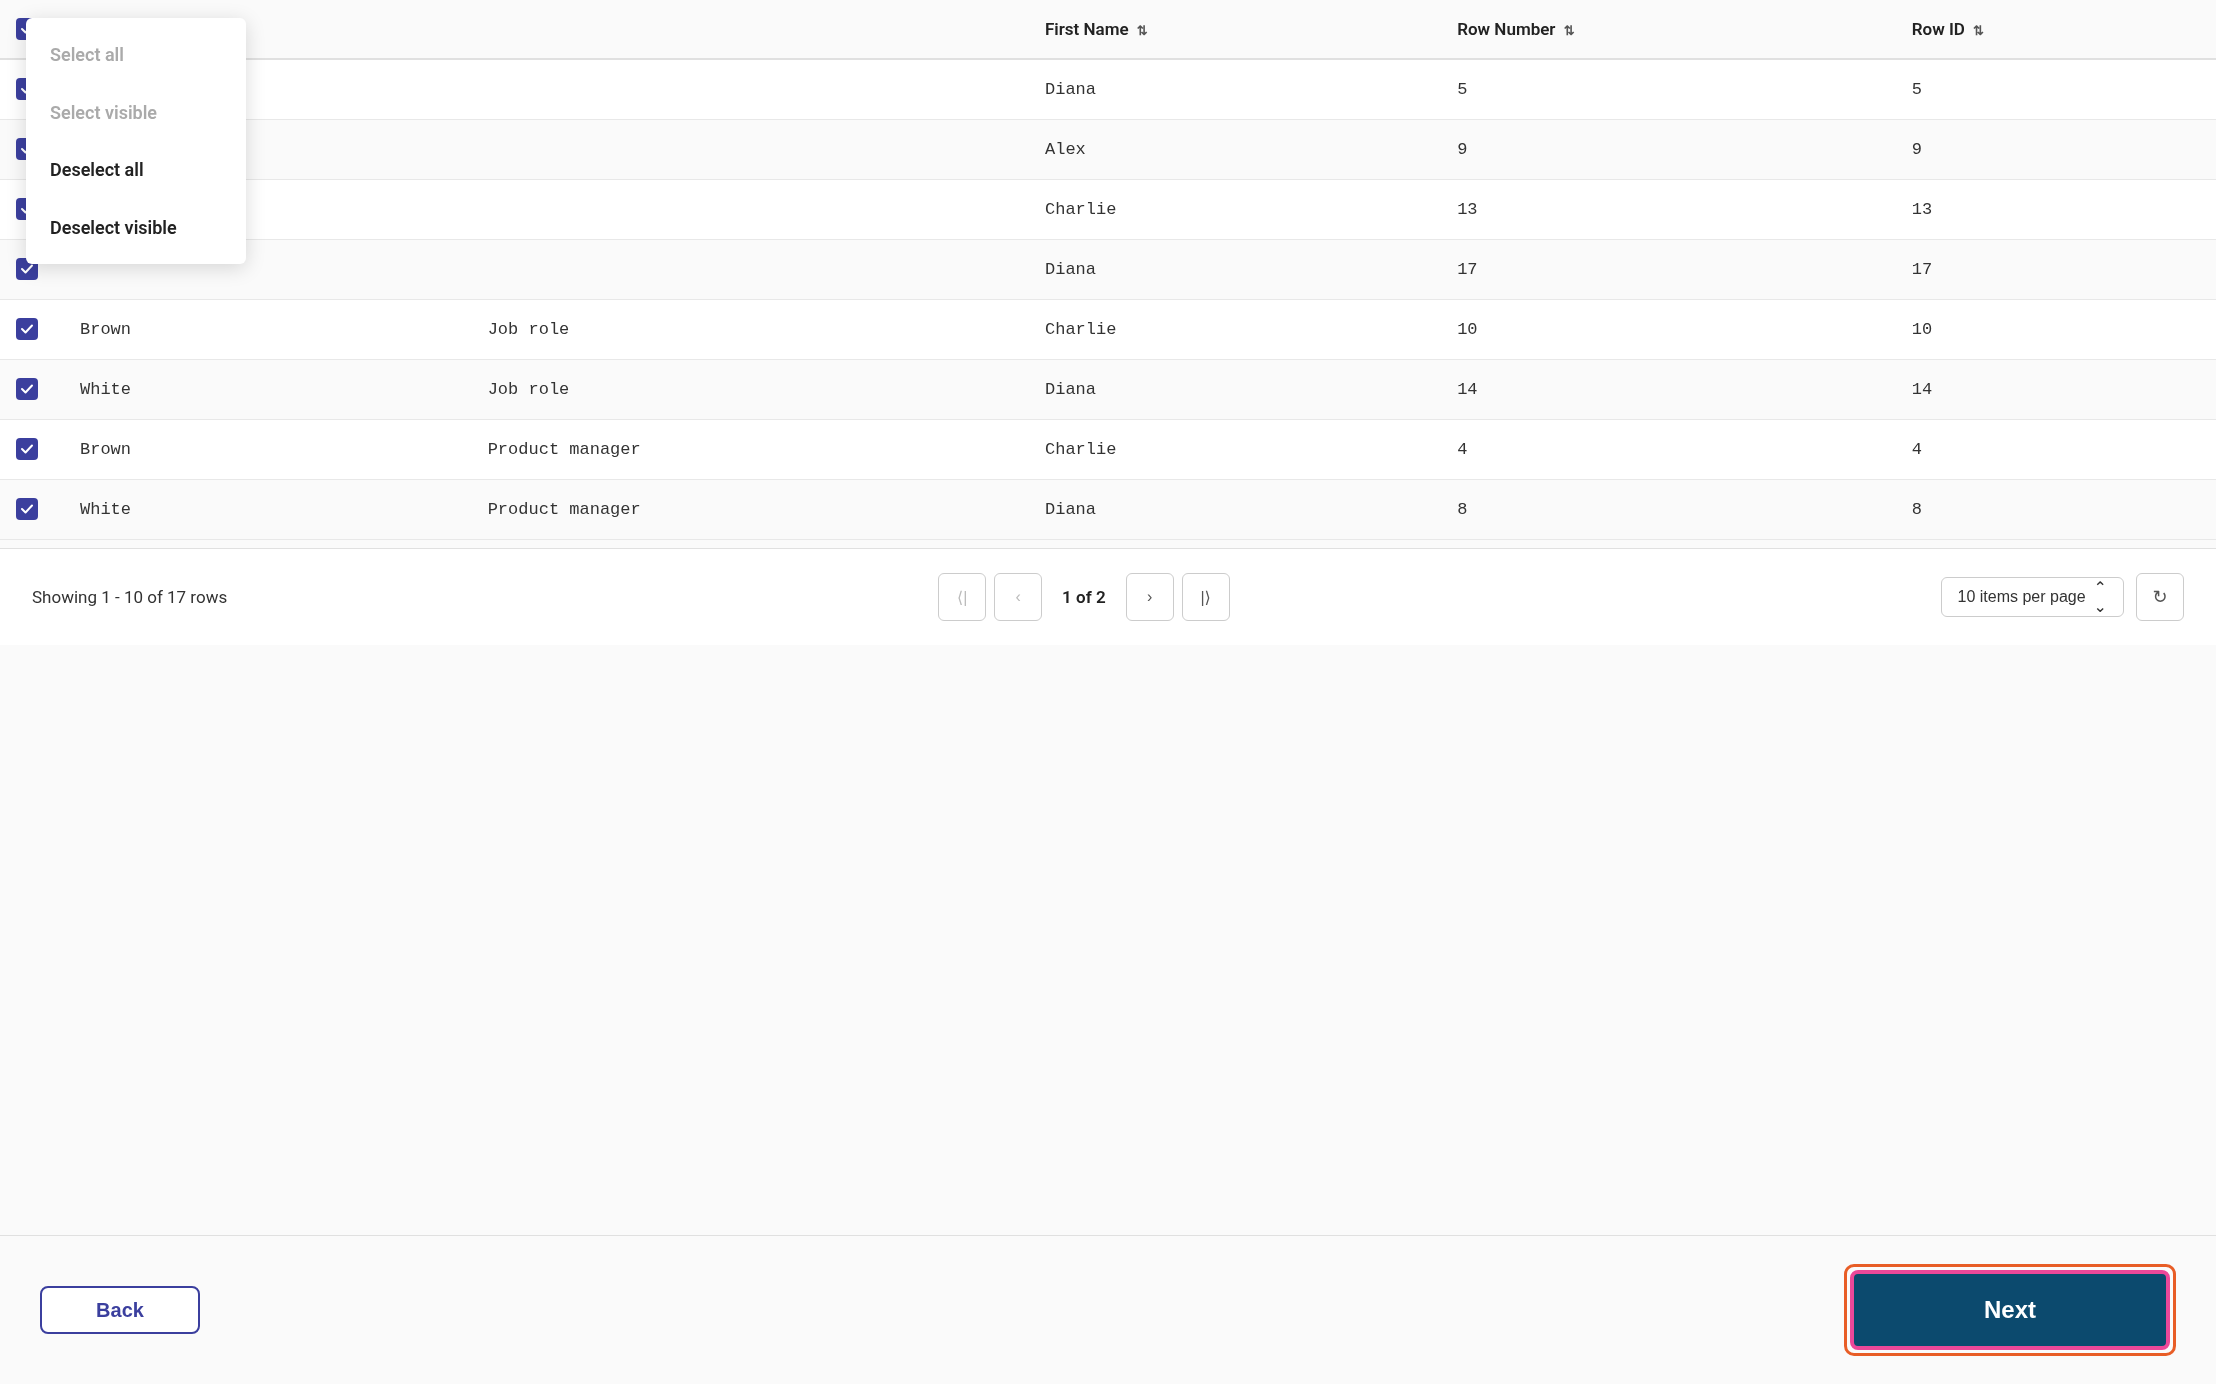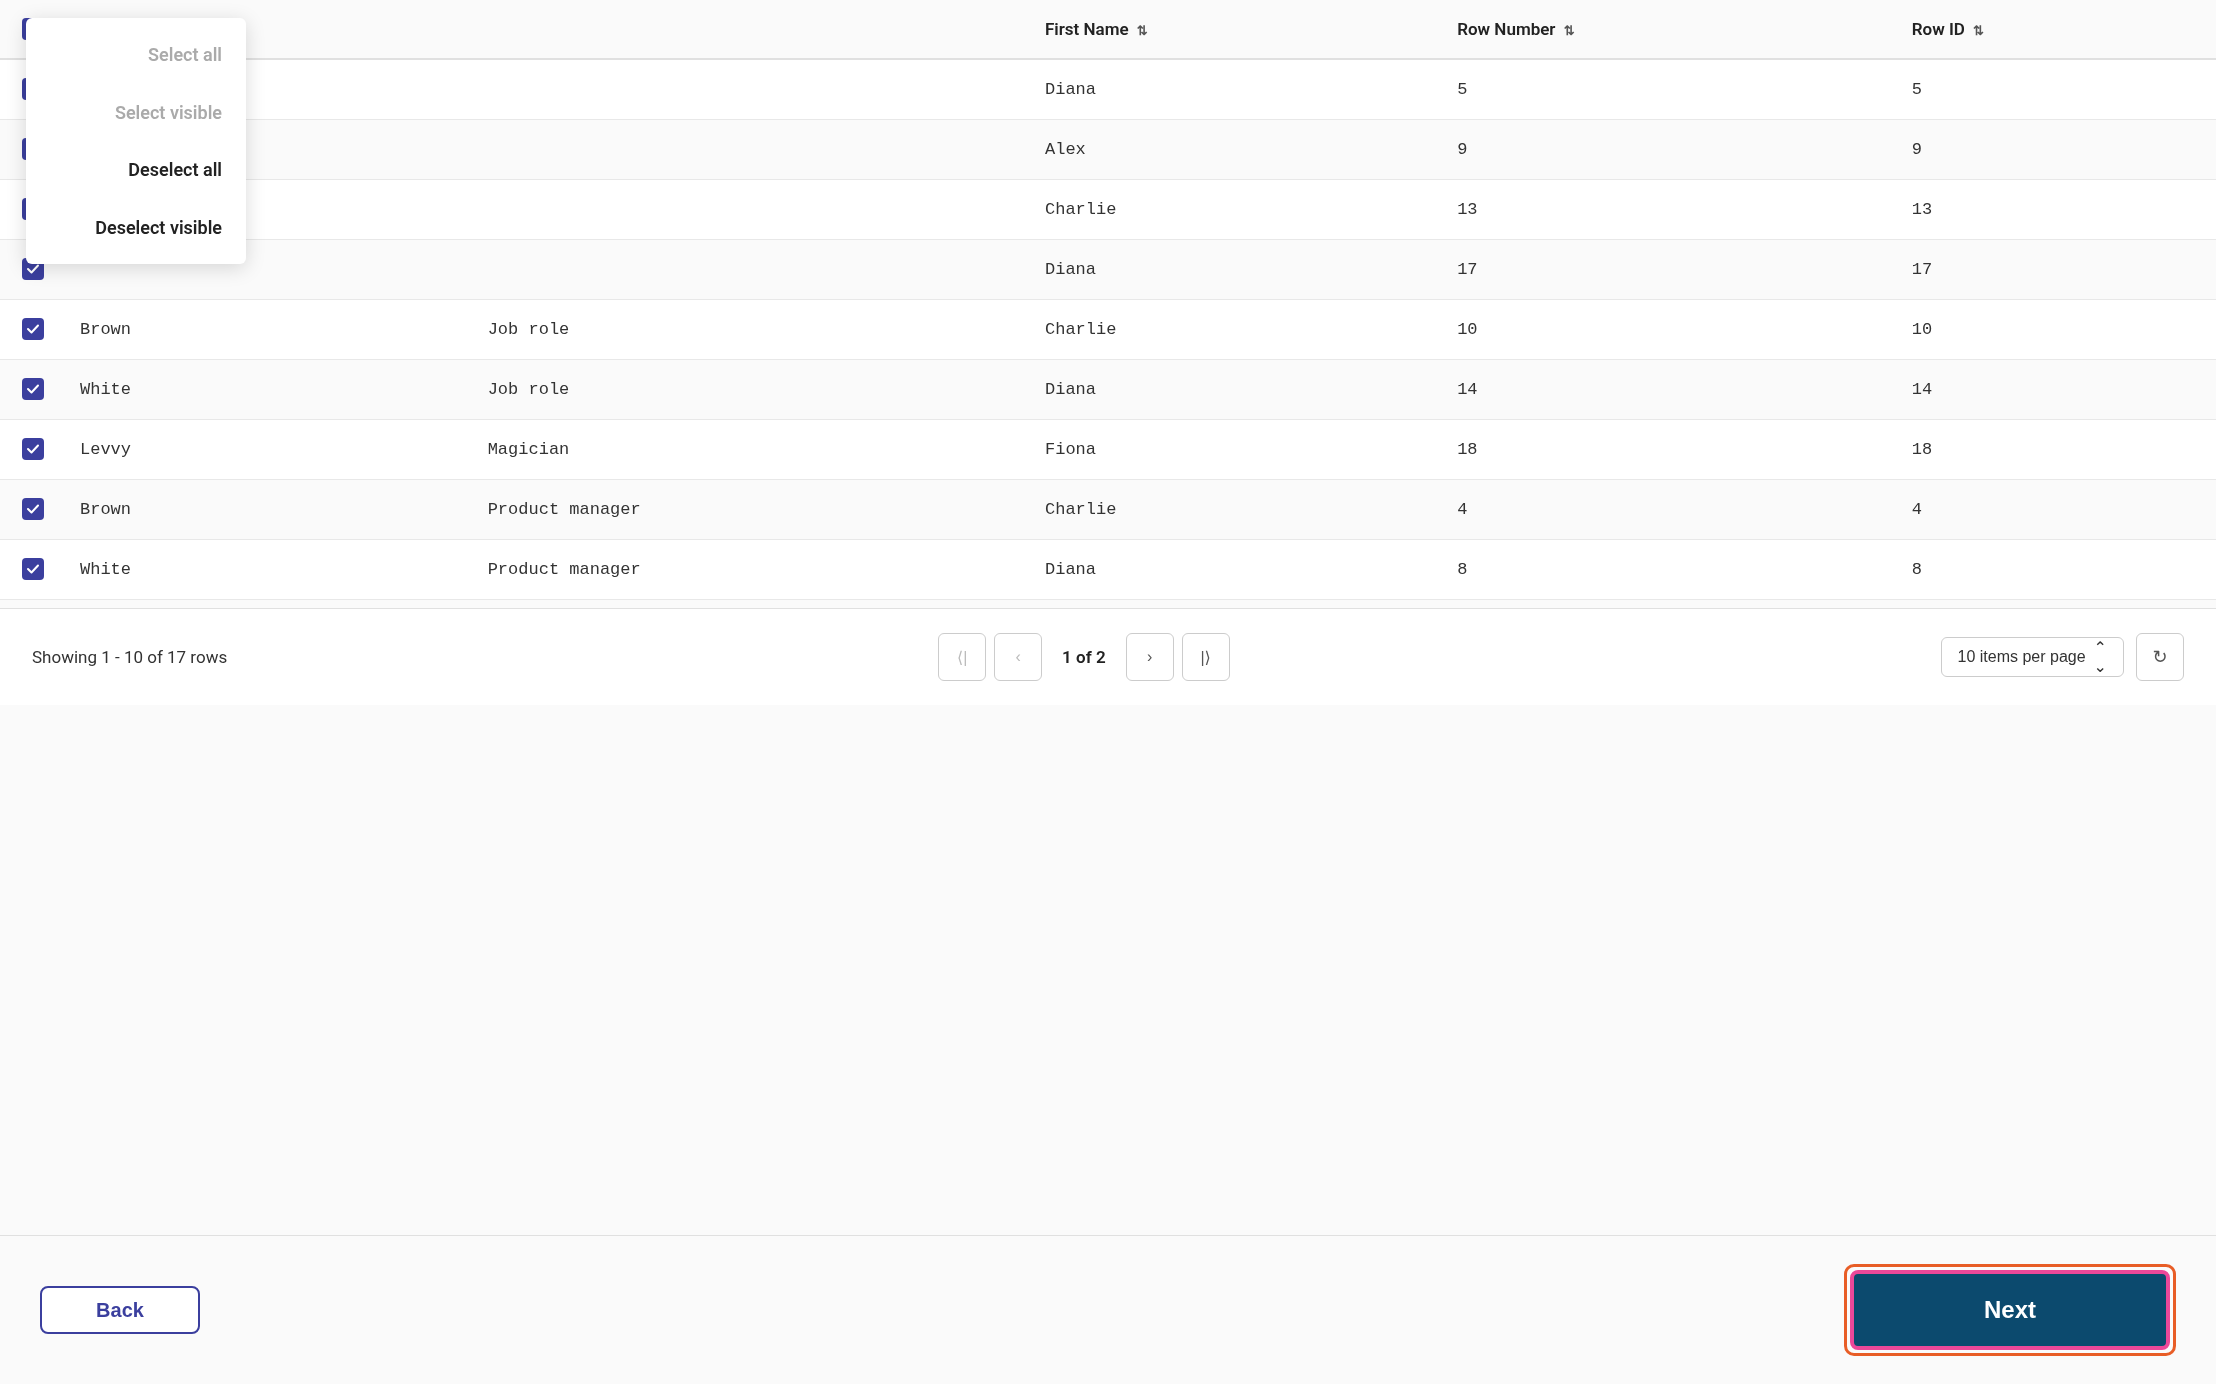--- a/index.html
+++ b/index.html
@@ -62,21 +62,21 @@
 
     tbody td {
       padding: 18px 20px;
       color: #333;
       font-size: 17px;
       font-family: Liberation Mono, monospace;
     }
 
     .checkbox-cell {
       width: 60px;
-      text-align: right;
+      text-align: left;
       padding: 18px 16px;
       position: relative;
       margin-left: 28px;
     }
 
     .checkbox {
       width: 22px;
       height: 22px;
       background: #3b3f9e;
       border-radius: 4px;
@@ -355,32 +355,20 @@
             <td>Diana</td>
             <td>14</td>
             <td>14</td>
           </tr>
           <tr>
             <td class="checkbox-cell"><div class="checkbox">
                 <svg viewBox="0 0 14 14" fill="none">
                   <path d="M2 7L5.5 10.5L12 3.5" stroke="white" stroke-width="2" stroke-linecap="round" stroke-linejoin="round"></path>
                 </svg>
               </div></td>
-            <td>Levvy</td>
-            <td>Magician</td>
-            <td>Fiona</td>
-            <td>18</td>
-            <td>18</td>
-          </tr>
-          <tr>
-            <td class="checkbox-cell"><div class="checkbox">
-                <svg viewBox="0 0 14 14" fill="none">
-                  <path d="M2 7L5.5 10.5L12 3.5" stroke="white" stroke-width="2" stroke-linecap="round" stroke-linejoin="round"></path>
-                </svg>
-              </div></td>
             <td>Brown</td>
             <td>Product manager</td>
             <td>Charlie</td>
             <td>4</td>
             <td>4</td>
           </tr>
           <tr>
             <td class="checkbox-cell"><div class="checkbox">
                 <svg viewBox="0 0 14 14" fill="none">
                   <path d="M2 7L5.5 10.5L12 3.5" stroke="white" stroke-width="2" stroke-linecap="round" stroke-linejoin="round"></path>

